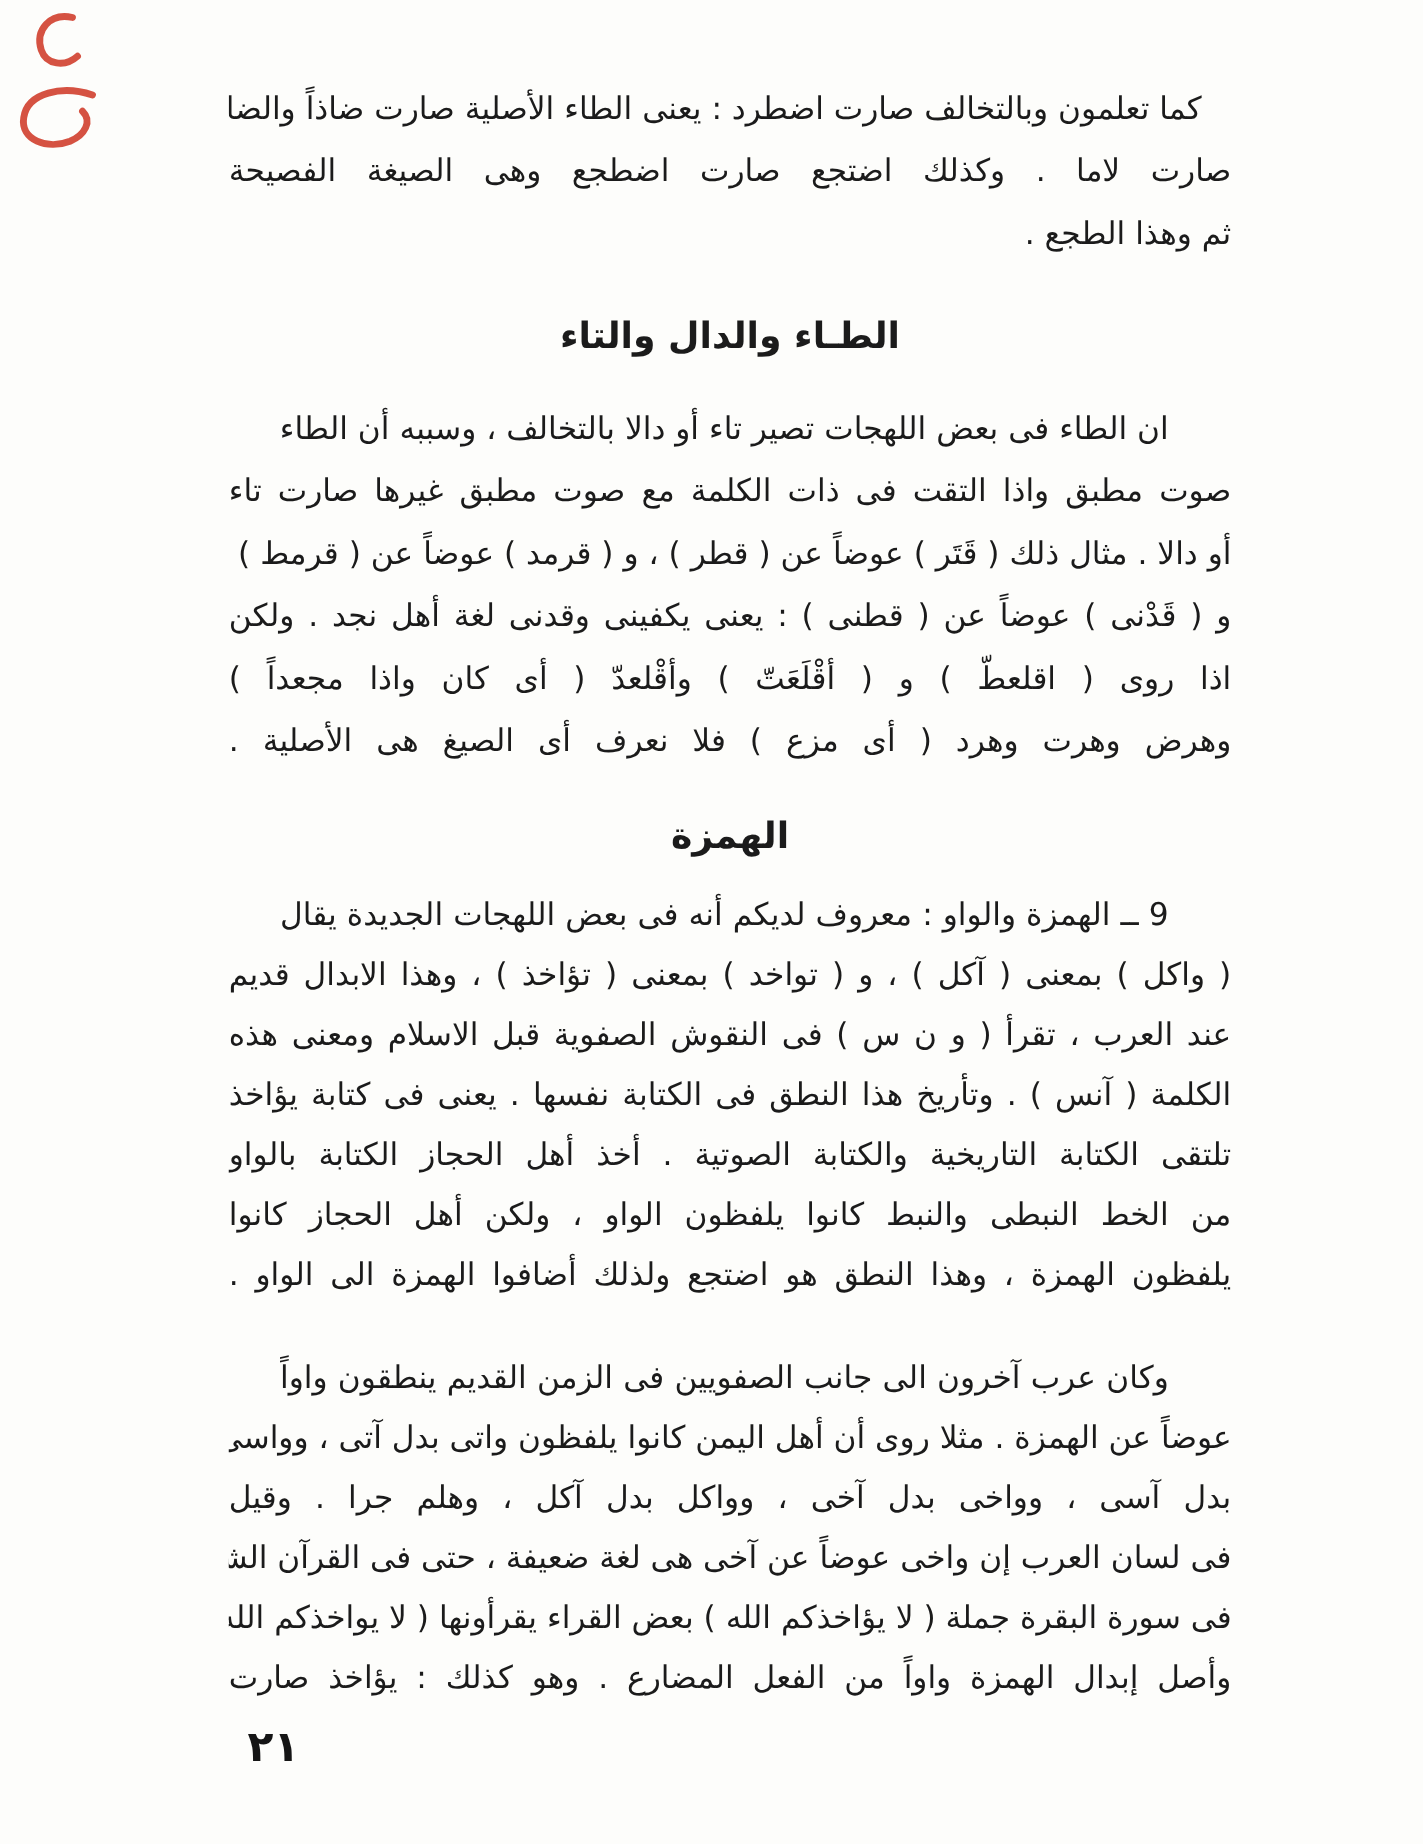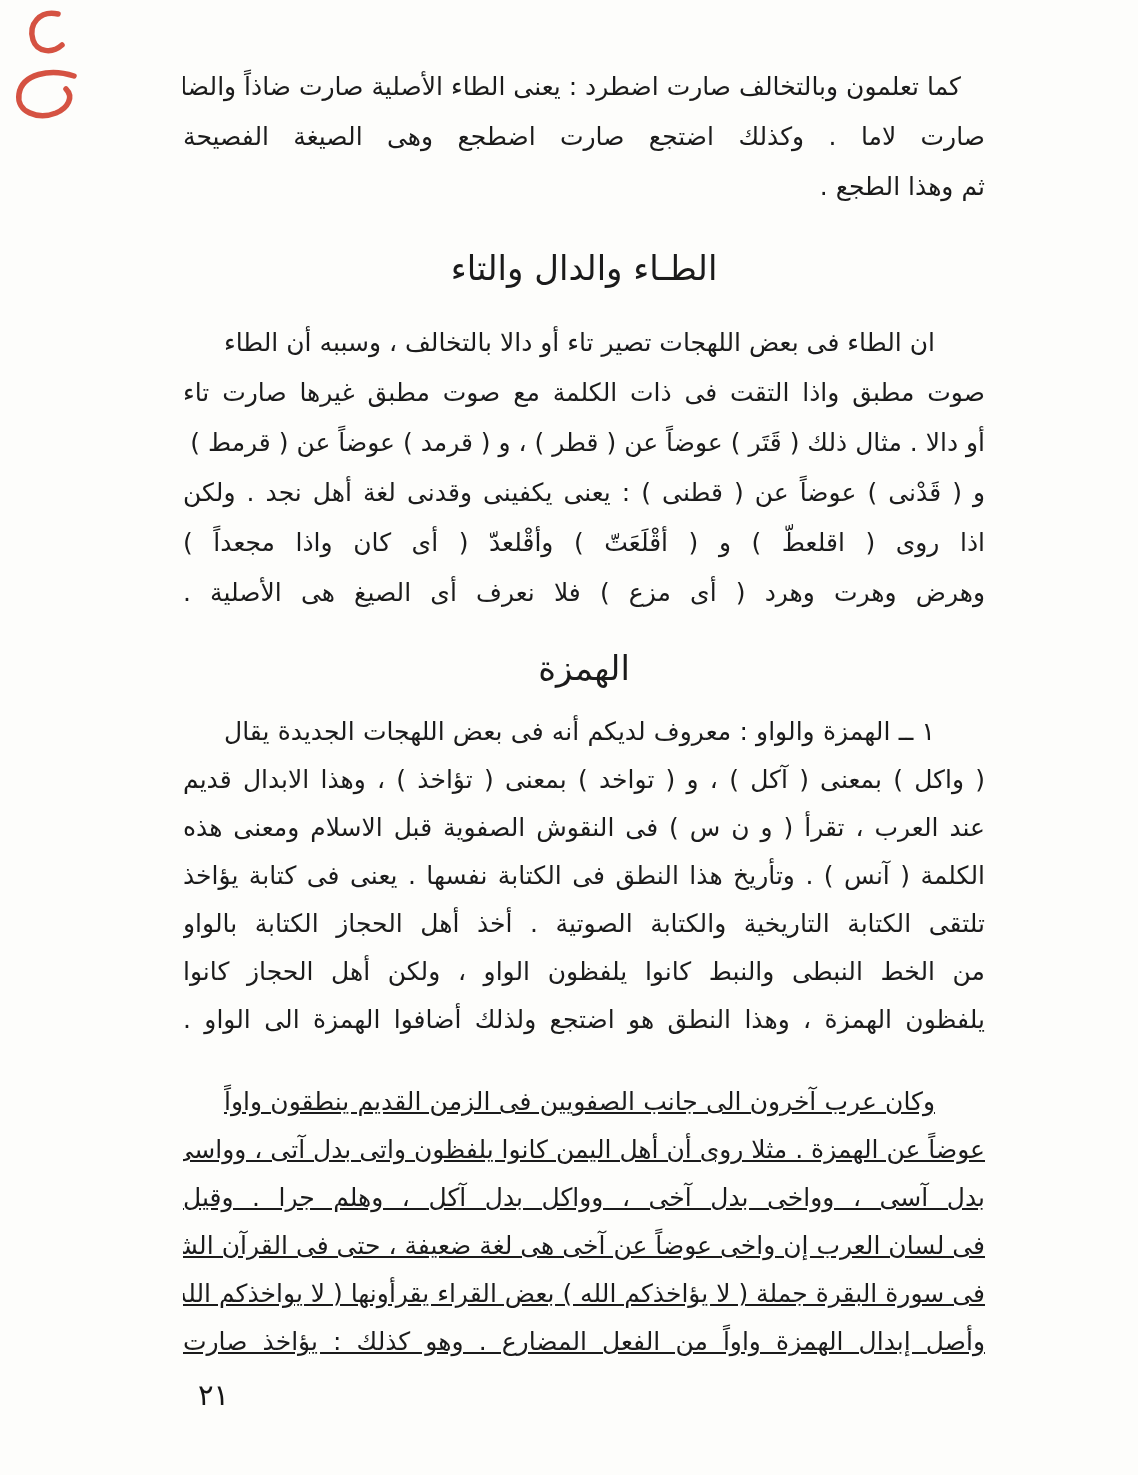--- a/index.html
+++ b/index.html
@@ -33,38 +33,38 @@
     -webkit-font-smoothing: antialiased;
   }
   .p3 .line, .p4 .line { line-height: 48px; height: 48px; }
   .indent-sm { padding-right: 24px; }
   .indent { padding-right: 50px; margin-left: 41px; }
   .shortline {
     text-align: right;
     text-align-last: right;
   }
   .heading {
-    font-size: 34px;
-    font-weight: normal;
+    font-size: 29px;
+    font-weight: bold;
     text-align: center;
     text-align-last: center;
     direction: rtl;
     line-height: 48px;
     height: 48px;
     white-space: nowrap;
   }
   .h1 { margin: 32px 0 26px 0; }
   .h2 { margin: 26px 0 16px 0; }
-  .p4 { margin-top: 34px; text-decoration: underline; }
+  .p4 { margin-top: 34px; }
   .page-number {
     position: absolute;
     left: 198px;
     top: 1378px;
-    font-size: 29px;
-    font-weight: normal;
+    font-size: 34px;
+    font-weight: bold;
     direction: rtl;
     color: #151515;
   }
   .red-marks {
     position: absolute;
     left: 6px;
     top: 2px;
     width: 92px;
     height: 132px;
   }
@@ -94,21 +94,21 @@
       <div class="line">صوت مطبق واذا التقت فى ذات الكلمة مع صوت مطبق غيرها صارت تاء</div>
       <div class="line">أو دالا . مثال ذلك ( قَتَر ) عوضاً عن ( قطر ) ، و ( قرمد ) عوضاً عن ( قرمط ) ،</div>
       <div class="line">و ( قَدْنى ) عوضاً عن ( قطنى ) : يعنى يكفينى وقدنى لغة أهل نجد . ولكن</div>
       <div class="line">اذا روى ( اقلعطّ ) و ( أقْلَعَتّ ) وأقْلعدّ ( أى كان واذا مجعداً )</div>
       <div class="line">وهرض وهرت وهرد ( أى مزع ) فلا نعرف أى الصيغ هى الأصلية .</div>
     </div>
 
     <div class="heading h2">الهمزة</div>
 
     <div class="para p3">
-      <div class="line indent">١ ــ الهمزة والواو : معروف لديكم أنه فى بعض اللهجات الجديدة يقال</div>
+      <div class="line indent">9 ــ الهمزة والواو : معروف لديكم أنه فى بعض اللهجات الجديدة يقال</div>
       <div class="line">( واكل ) بمعنى ( آكل ) ، و ( تواخد ) بمعنى ( تؤاخذ ) ، وهذا الابدال قديم</div>
       <div class="line">عند العرب ، تقرأ ( و ن س ) فى النقوش الصفوية قبل الاسلام ومعنى هذه</div>
       <div class="line">الكلمة ( آنس ) . وتأريخ هذا النطق فى الكتابة نفسها . يعنى فى كتابة يؤاخذ</div>
       <div class="line">تلتقى الكتابة التاريخية والكتابة الصوتية . أخذ أهل الحجاز الكتابة بالواو</div>
       <div class="line">من الخط النبطى والنبط كانوا يلفظون الواو ، ولكن أهل الحجاز كانوا</div>
       <div class="line">يلفظون الهمزة ، وهذا النطق هو اضتجع ولذلك أضافوا الهمزة الى الواو .</div>
     </div>
 
     <div class="para p4">
       <div class="line indent">وكان عرب آخرون الى جانب الصفويين فى الزمن القديم ينطقون واواً</div>

